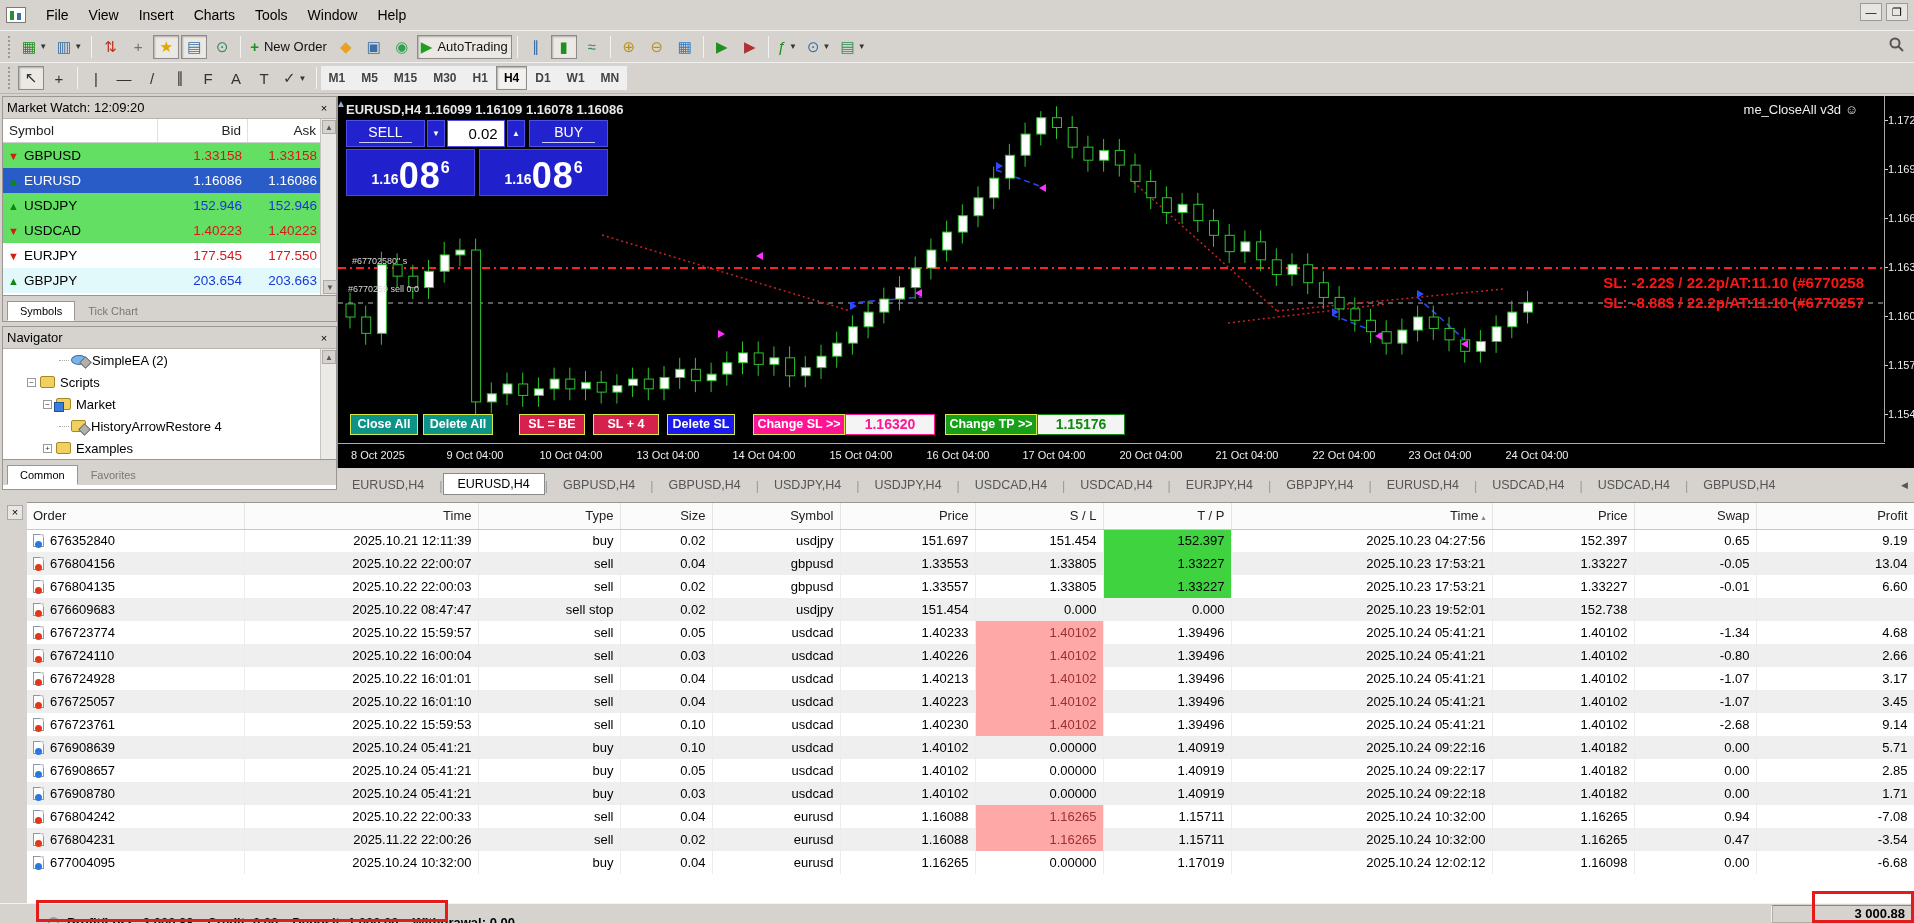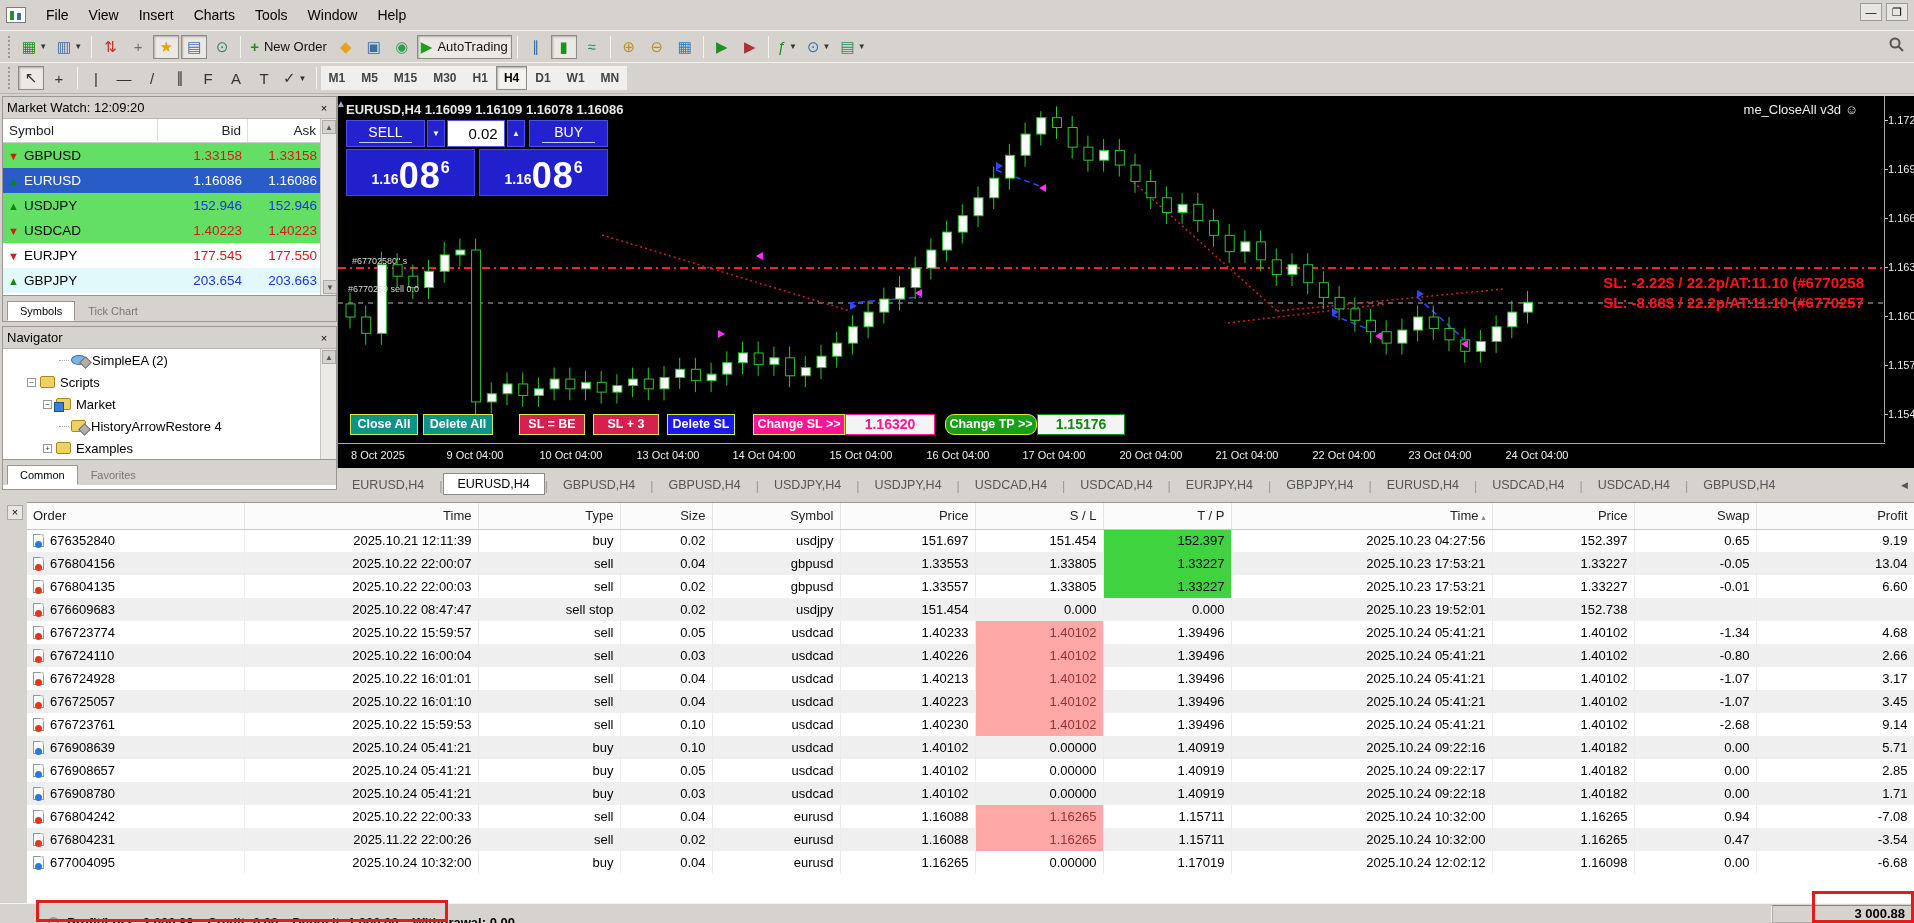--- a/index.html
+++ b/index.html
@@ -606,25 +606,25 @@
               <span class="big">08</span>
               <span class="sup">6</span>
           </div>
         </div>
       </div>
 
       <div class="chart-btns" id="chart-btns">
           <div class="cbtn" style="margin-left: 12px; width: 68px; background: rgb(13, 148, 136);">Close All</div>
           <div class="cbtn" style="margin-left: 5px; width: 70px; background: rgb(13, 148, 136);">Delete All</div>
           <div class="cbtn" style="margin-left: 26px; width: 66px; background: rgb(214, 32, 78);">SL = BE</div>
-          <div class="cbtn" style="margin-left: 8px; width: 66px; background: rgb(214, 32, 78);">SL + 3</div>
+          <div class="cbtn" style="margin-left: 8px; width: 66px; background: rgb(214, 32, 78);">SL + 4</div>
           <div class="cbtn" style="margin-left: 8px; width: 68px; background: rgb(26, 26, 238);">Delete SL</div>
           <div class="cbtn" style="margin-left: 18px; width: 92px; background: rgb(255, 20, 147);">Change SL &gt;&gt;</div>
           <div class="cfield" style="margin-left: 0px; width: 90px; color: rgb(255, 20, 147); border: 1px solid rgb(255, 20, 147);">1.16320</div>
-          <div class="cbtn" style="margin-left: 10px; width: 92px; background: rgb(23, 160, 23); border-radius: 9px;">Change TP &gt;&gt;</div>
+          <div class="cbtn" style="margin-left: 10px; width: 92px; background: rgb(23, 160, 23);">Change TP &gt;&gt;</div>
           <div class="cfield" style="margin-left: 0px; width: 88px; color: rgb(17, 136, 17); border: 1px solid rgb(17, 136, 17);">1.15176</div>
         </div>
     </div>
     <div class="price-axis" id="price-axis">
         <div class="pa-lbl" style="top: 18px;">1.172</div>
         <div class="pa-lbl" style="top: 67px;">1.169</div>
         <div class="pa-lbl" style="top: 116px;">1.166</div>
         <div class="pa-lbl" style="top: 165px;">1.163</div>
         <div class="pa-lbl" style="top: 214px;">1.160</div>
         <div class="pa-lbl" style="top: 263px;">1.157</div>

